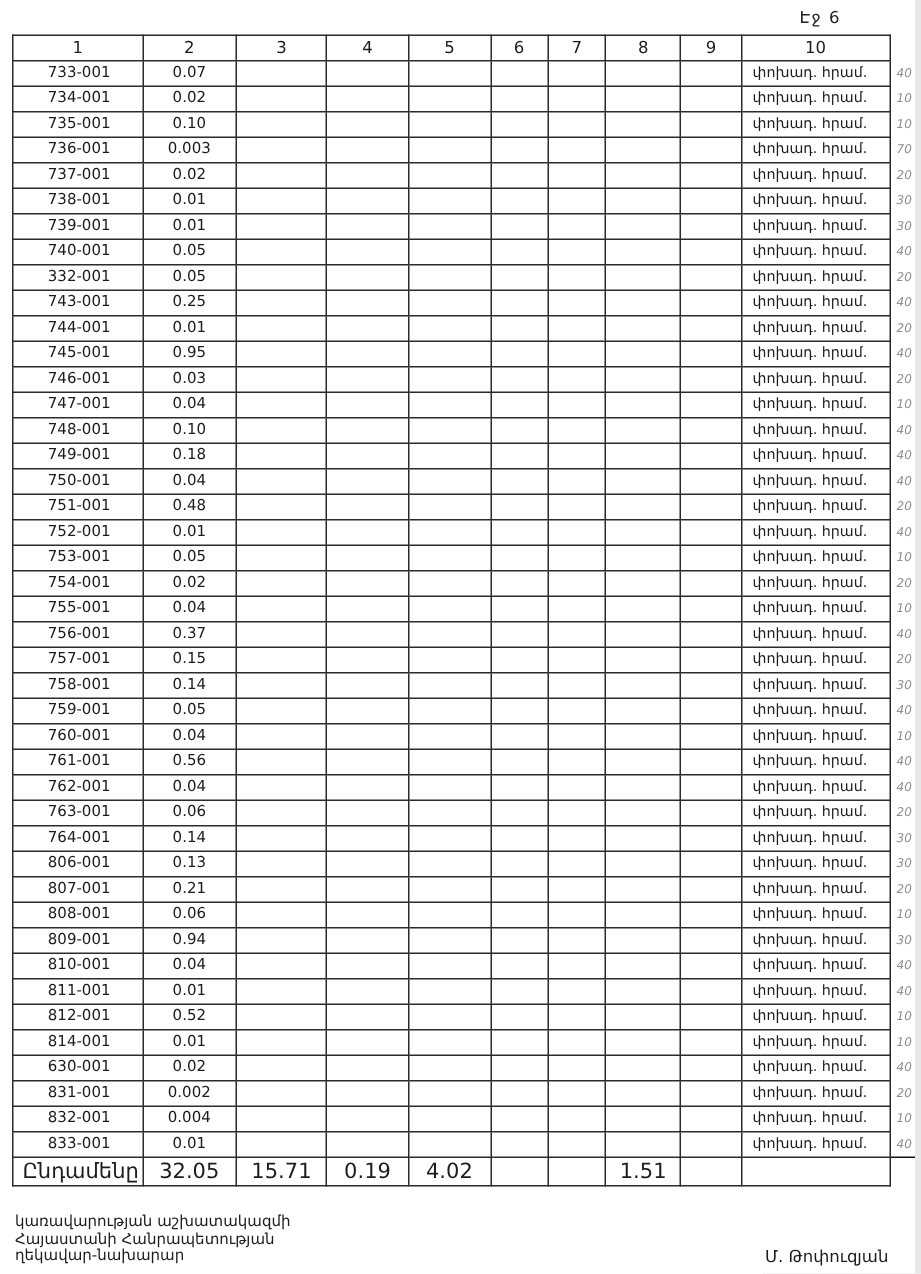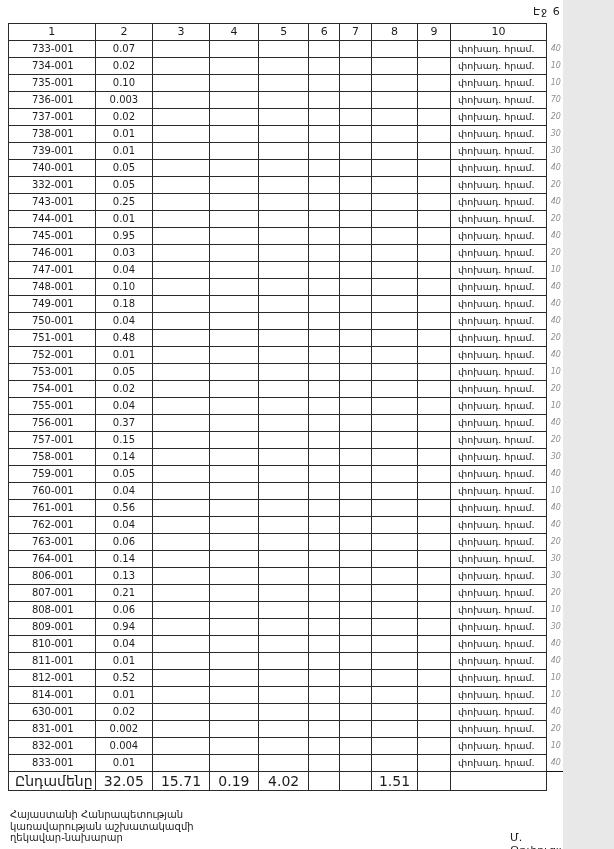--- a/index.html
+++ b/index.html
@@ -1,18 +1,18 @@
 <!DOCTYPE html>
 <html><head>
 <meta charset="utf-8">
 <style>
   html,body{margin:0;padding:0;background:#e8e8e8;}
   .page{
     position:relative;
-    width:563px;height:849px;
+    width:610px;height:849px;
     background:#ffffff;
     font-family:"DejaVu Sans","Liberation Sans",sans-serif;
     color:#161616;
     overflow:hidden;
   }
   .page-label{
     position:absolute;top:5px;left:533px;
     font-size:11px;letter-spacing:1px;color:#222;
   }
   table{
@@ -659,20 +659,20 @@
           <td class="val"></td>
           <td class="val">1.51</td>
           <td class="val"></td>
           <td class="note"></td>
           <td class="margin-cell"></td>
         </tr>
       </tbody>
   </table>
 
   <div class="footer">
+    <div>կառավարության աշխատակազմի</div>
     <div>Հայաստանի Հանրապետության</div>
-    <div>կառավարության աշխատակազմի</div>
     <div>ղեկավար-նախարար</div>
   </div>
 
   <div class="signature">Մ. Թոփուզյան</div>
 
 </div>
 
 </body></html>

